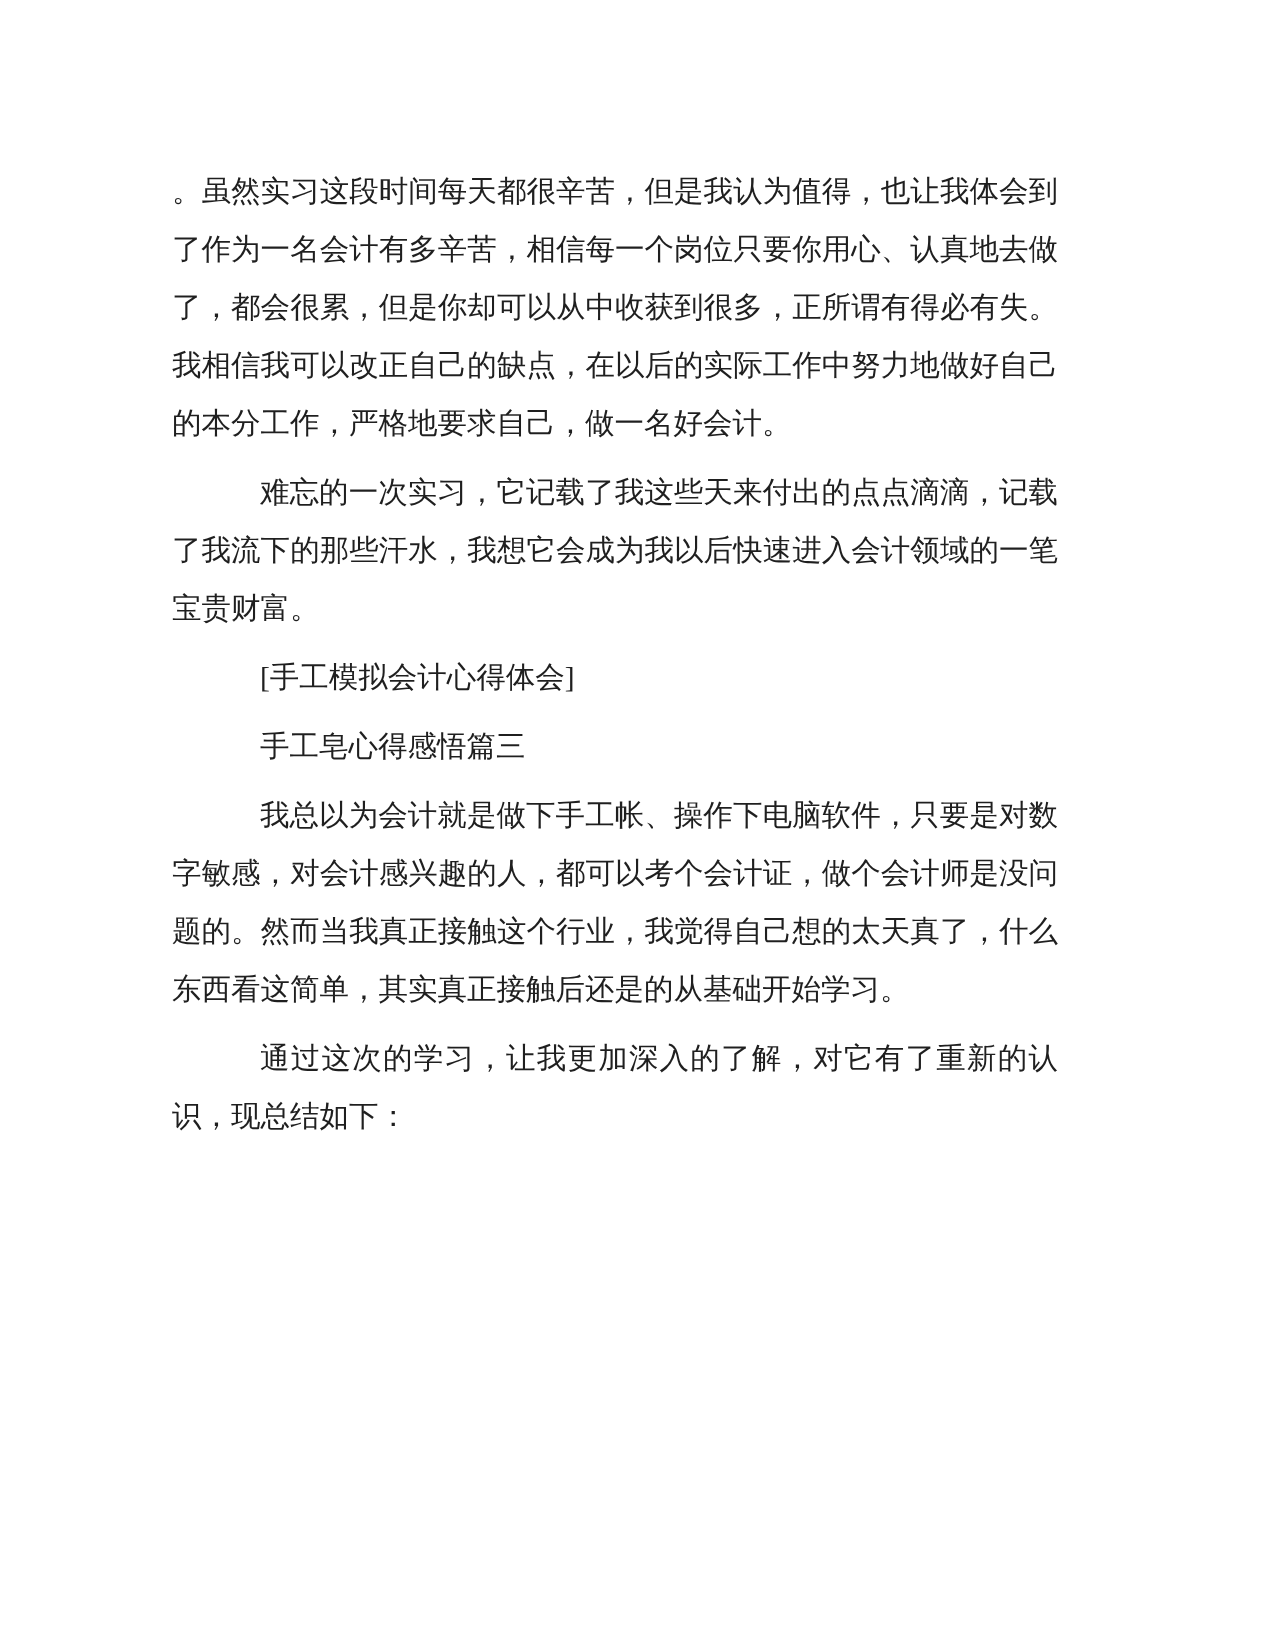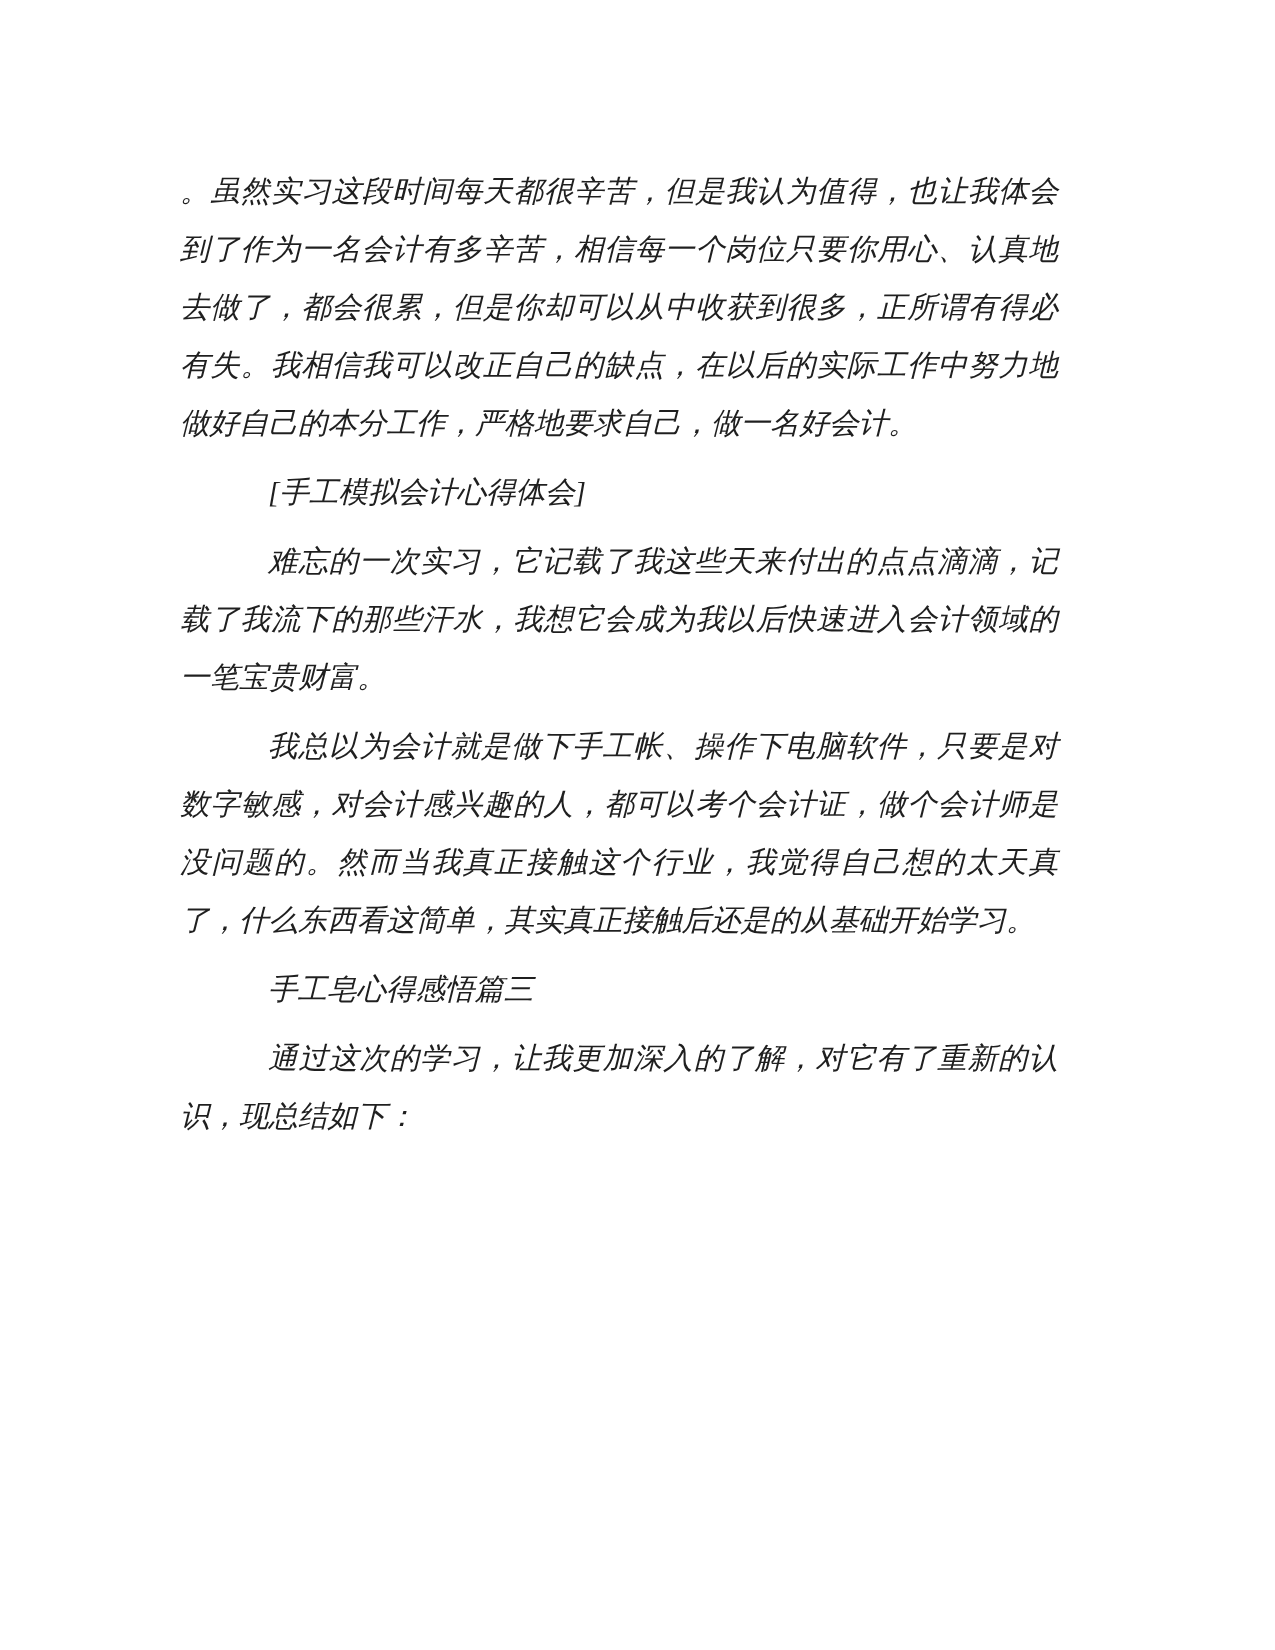--- a/index.html
+++ b/index.html
@@ -19,33 +19,32 @@
   .text-block {
     width: 886px;
     font-family: "Liberation Serif", serif;
     font-size: 29.5px;
     line-height: 58px;
     color: #1f1f1f;
     text-align: justify;
     letter-spacing: 0;
   }
   p.para {
-    margin: 0 0 11px 8px;
+    margin: 0 0 11px 0;
     padding: 0;
-    font-style: italic;
   }
   p.para.indent {
     text-indent: 88px;
   }
 </style>
 </head>
 <body>
 
 <div class="page" style="background: rgb(255, 255, 255);">
   <div class="text-block" id="paragraph-container" style="color: rgb(31, 31, 31);">
       <p class="para">。虽然实习这段时间每天都很辛苦，但是我认为值得，也让我体会到了作为一名会计有多辛苦，相信每一个岗位只要你用心、认真地去做了，都会很累，但是你却可以从中收获到很多，正所谓有得必有失。我相信我可以改正自己的缺点，在以后的实际工作中努力地做好自己的本分工作，严格地要求自己，做一名好会计。</p>
+      <p class="para indent">难忘的一次实习，它记载了我这些天来付出的点点滴滴，记载了我流下的那些汗水，我想它会成为我以后快速进入会计领域的一笔宝贵财富。</p>
       <p class="para indent">[手工模拟会计心得体会]</p>
-      <p class="para indent">难忘的一次实习，它记载了我这些天来付出的点点滴滴，记载了我流下的那些汗水，我想它会成为我以后快速进入会计领域的一笔宝贵财富。</p>
+      <p class="para indent">手工皂心得感悟篇三</p>
       <p class="para indent">我总以为会计就是做下手工帐、操作下电脑软件，只要是对数字敏感，对会计感兴趣的人，都可以考个会计证，做个会计师是没问题的。然而当我真正接触这个行业，我觉得自己想的太天真了，什么东西看这简单，其实真正接触后还是的从基础开始学习。</p>
-      <p class="para indent">手工皂心得感悟篇三</p>
       <p class="para indent">通过这次的学习，让我更加深入的了解，对它有了重新的认识，现总结如下：</p>
     </div>
 </div>
 
 </body></html>

